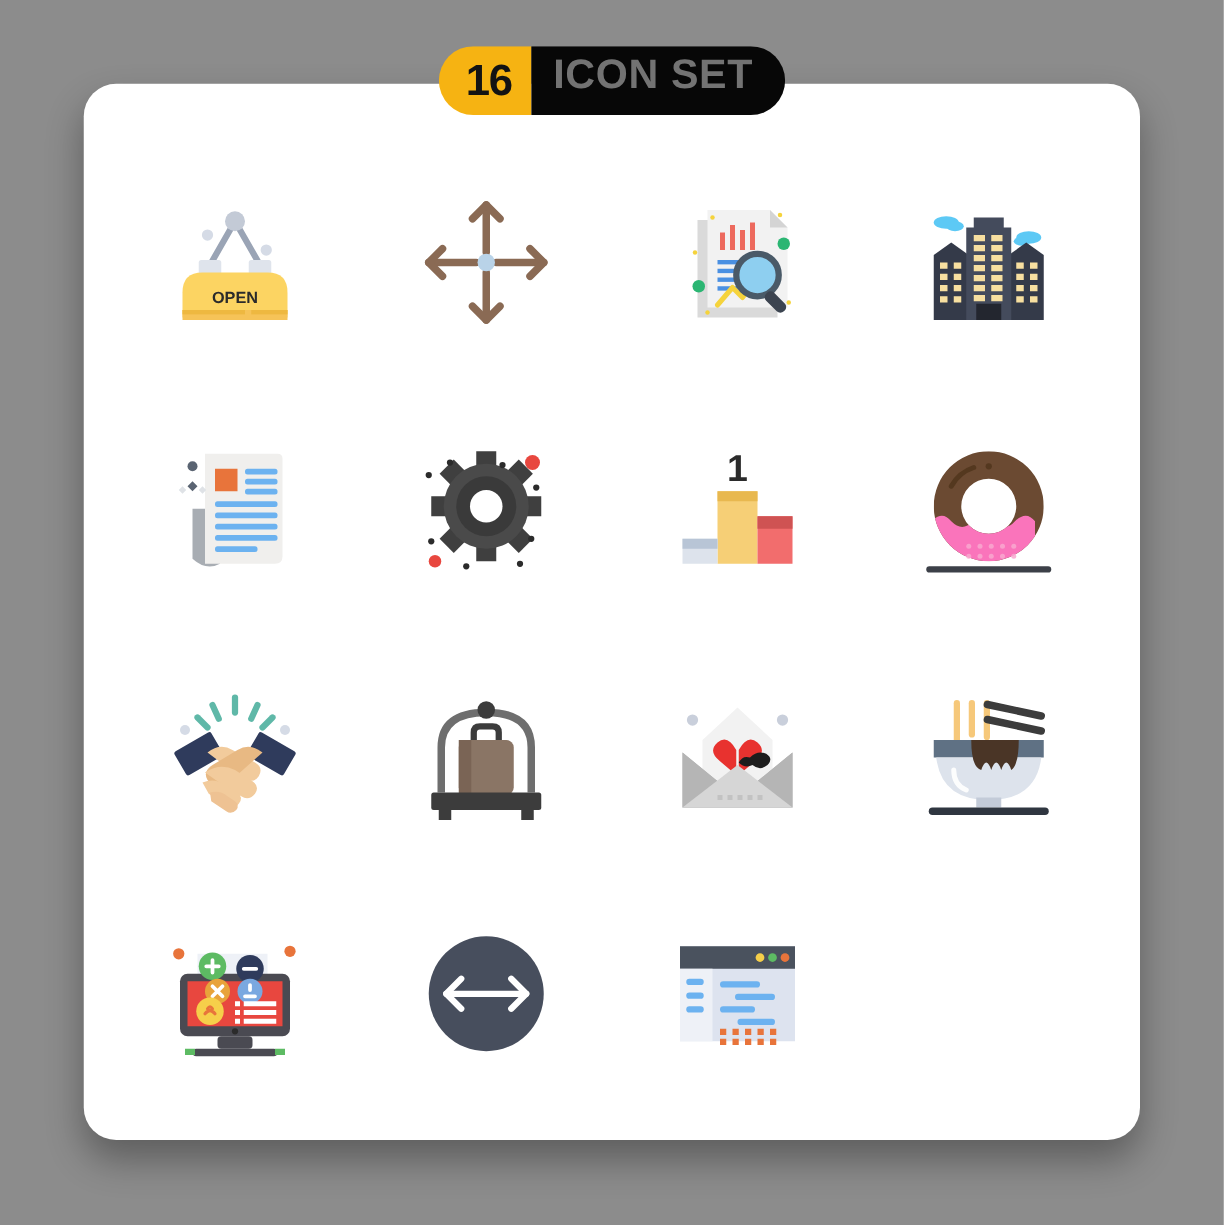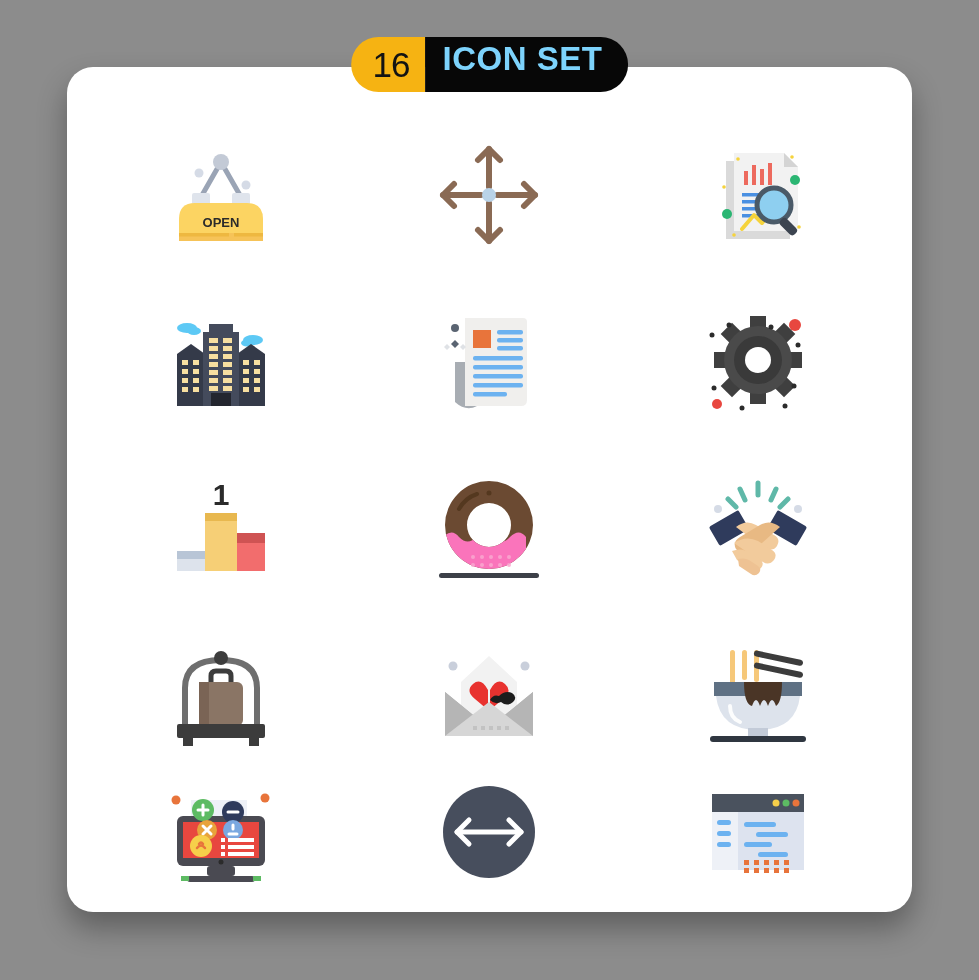--- a/index.html
+++ b/index.html
@@ -29,41 +29,41 @@
     top:37px;
     height:55px;
     display:flex;align-items:stretch;
     border-radius:28px;
     overflow:hidden;
     z-index:5;
   }
   .badge-count{
     background:#f6b312;
     color:#131313;
-    font-size:35px;font-weight:normal;
+    font-size:35px;font-weight:bold;
     display:flex;align-items:center;justify-content:center;
     padding:0 16px 0 22px;
     letter-spacing:-1px;
   }
   .badge-title{
     background:#070707;
-    color:#7dd3fc;
+    color:#737373;
     font-size:33px;font-weight:bold;
     display:flex;align-items:center;
     padding:0 26px 12px 17px;
     letter-spacing:.5px;
   }
 
   
   .grid{
     position:absolute;
     left:67px;top:67px;
     width:845px;height:845px;
     display:grid;
-    grid-template-columns:repeat(3,1fr);
+    grid-template-columns:repeat(4,1fr);
     grid-template-rows:repeat(4,1fr);
     padding:45px 20px 20px 20px;
     box-sizing:border-box;
   }
   .cell{
     position:relative;
     display:flex;align-items:center;justify-content:center;
   }
   .icon-wrap{width:120px;height:120px;position:relative;}
   svg{display:block;width:120px;height:120px;overflow:visible;}

